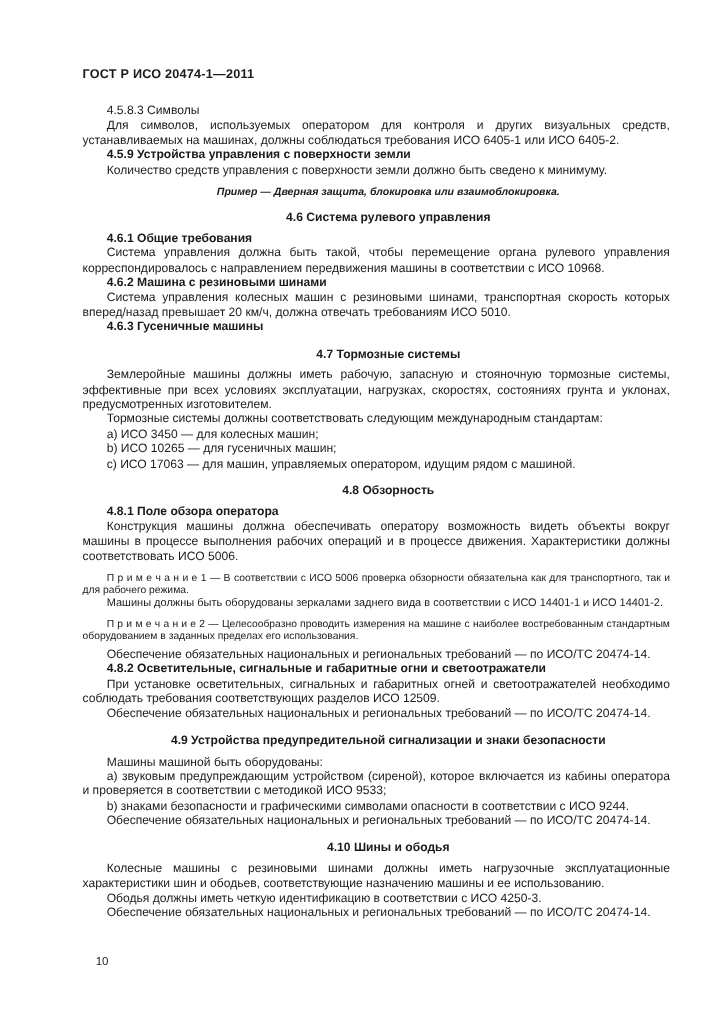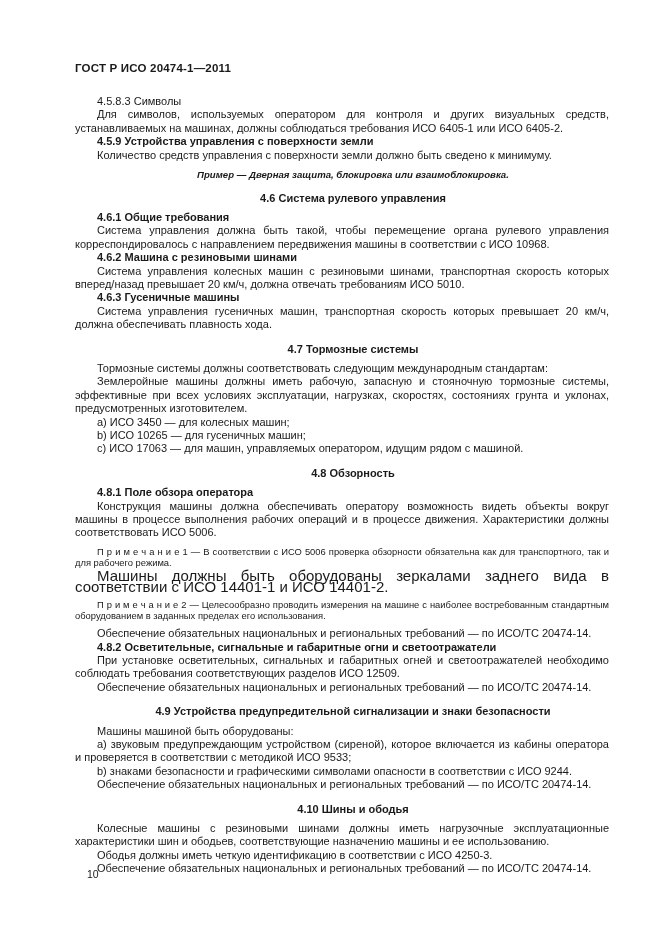--- a/index.html
+++ b/index.html
@@ -46,21 +46,21 @@
     text-align: center;
   }
   .note {
     font-size: 9.4px;
     line-height: 11.2px;
     margin: 6px 0 0 0;
     text-indent: 22px;
     text-align: justify;
   }
   .note-cont {
-    font-size: 15px;
+    font-size: 10px;
     line-height: 11.2px;
     margin: 2px 0 0 0;
     text-indent: 22px;
     text-align: justify;
   }
   .mt { margin-top: 6px; }
   .page-number {
     position: absolute;
     left: 87px;
     top: 868px;
@@ -79,24 +79,23 @@
     <p class="p">Для символов, используемых оператором для контроля и других визуальных средств, устанавливаемых на машинах, должны соблюдаться требования ИСО 6405-1 или ИСО 6405-2.</p>
     <p class="p h">4.5.9 Устройства управления с поверхности земли</p>
     <p class="p">Количество средств управления с поверхности земли должно быть сведено к минимуму.</p>
     <p class="ex">Пример — Дверная защита, блокировка или взаимоблокировка.</p>
     <p class="sect">4.6 Система рулевого управления</p>
     <p class="p h">4.6.1 Общие требования</p>
     <p class="p">Система управления должна быть такой, чтобы перемещение органа рулевого управления корреспондировалось с направлением передвижения машины в соответствии с ИСО 10968.</p>
     <p class="p h">4.6.2 Машина с резиновыми шинами</p>
     <p class="p">Система управления колесных машин с резиновыми шинами, транспортная скорость которых вперед/назад превышает 20 км/ч, должна отвечать требованиям ИСО 5010.</p>
     <p class="p h">4.6.3 Гусеничные машины</p>
-    <p class="p">Система управления гусеничных машин, транспортная скорость которых превышает 20 км/ч, должна обеспечивать плавность хода.</p>
     <p class="sect">4.7 Тормозные системы</p>
+    <p class="p">Землеройные машины должны иметь рабочую, запасную и стояночную тормозные системы, эффективные при всех условиях эксплуатации, нагрузках, скоростях, состояниях грунта и уклонах, предусмотренных изготовителем.</p>
     <p class="p">Тормозные системы должны соответствовать следующим международным стандартам:</p>
-    <p class="p">Землеройные машины должны иметь рабочую, запасную и стояночную тормозные системы, эффективные при всех условиях эксплуатации, нагрузках, скоростях, состояниях грунта и уклонах, предусмотренных изготовителем.</p>
     <p class="p">a) ИСО 3450 — для колесных машин;</p>
     <p class="p">b) ИСО 10265 — для гусеничных машин;</p>
     <p class="p">c) ИСО 17063 — для машин, управляемых оператором, идущим рядом с машиной.</p>
     <p class="sect">4.8 Обзорность</p>
     <p class="p h">4.8.1 Поле обзора оператора</p>
     <p class="p">Конструкция машины должна обеспечивать оператору возможность видеть объекты вокруг машины в процессе выполнения рабочих операций и в процессе движения. Характеристики должны соответствовать ИСО 5006.</p>
     <p class="note">П р и м е ч а н и е 1 — В соответствии с ИСО 5006 проверка обзорности обязательна как для транспортного, так и для рабочего режима.</p>
     <p class="note-cont">Машины должны быть оборудованы зеркалами заднего вида в соответствии с ИСО 14401-1 и ИСО 14401-2.</p>
     <p class="note">П р и м е ч а н и е 2 — Целесообразно проводить измерения на машине с наиболее востребованным стандартным оборудованием в заданных пределах его использования.</p>
     <p class="p mt">Обеспечение обязательных национальных и региональных требований — по ИСО/ТС 20474-14.</p>

